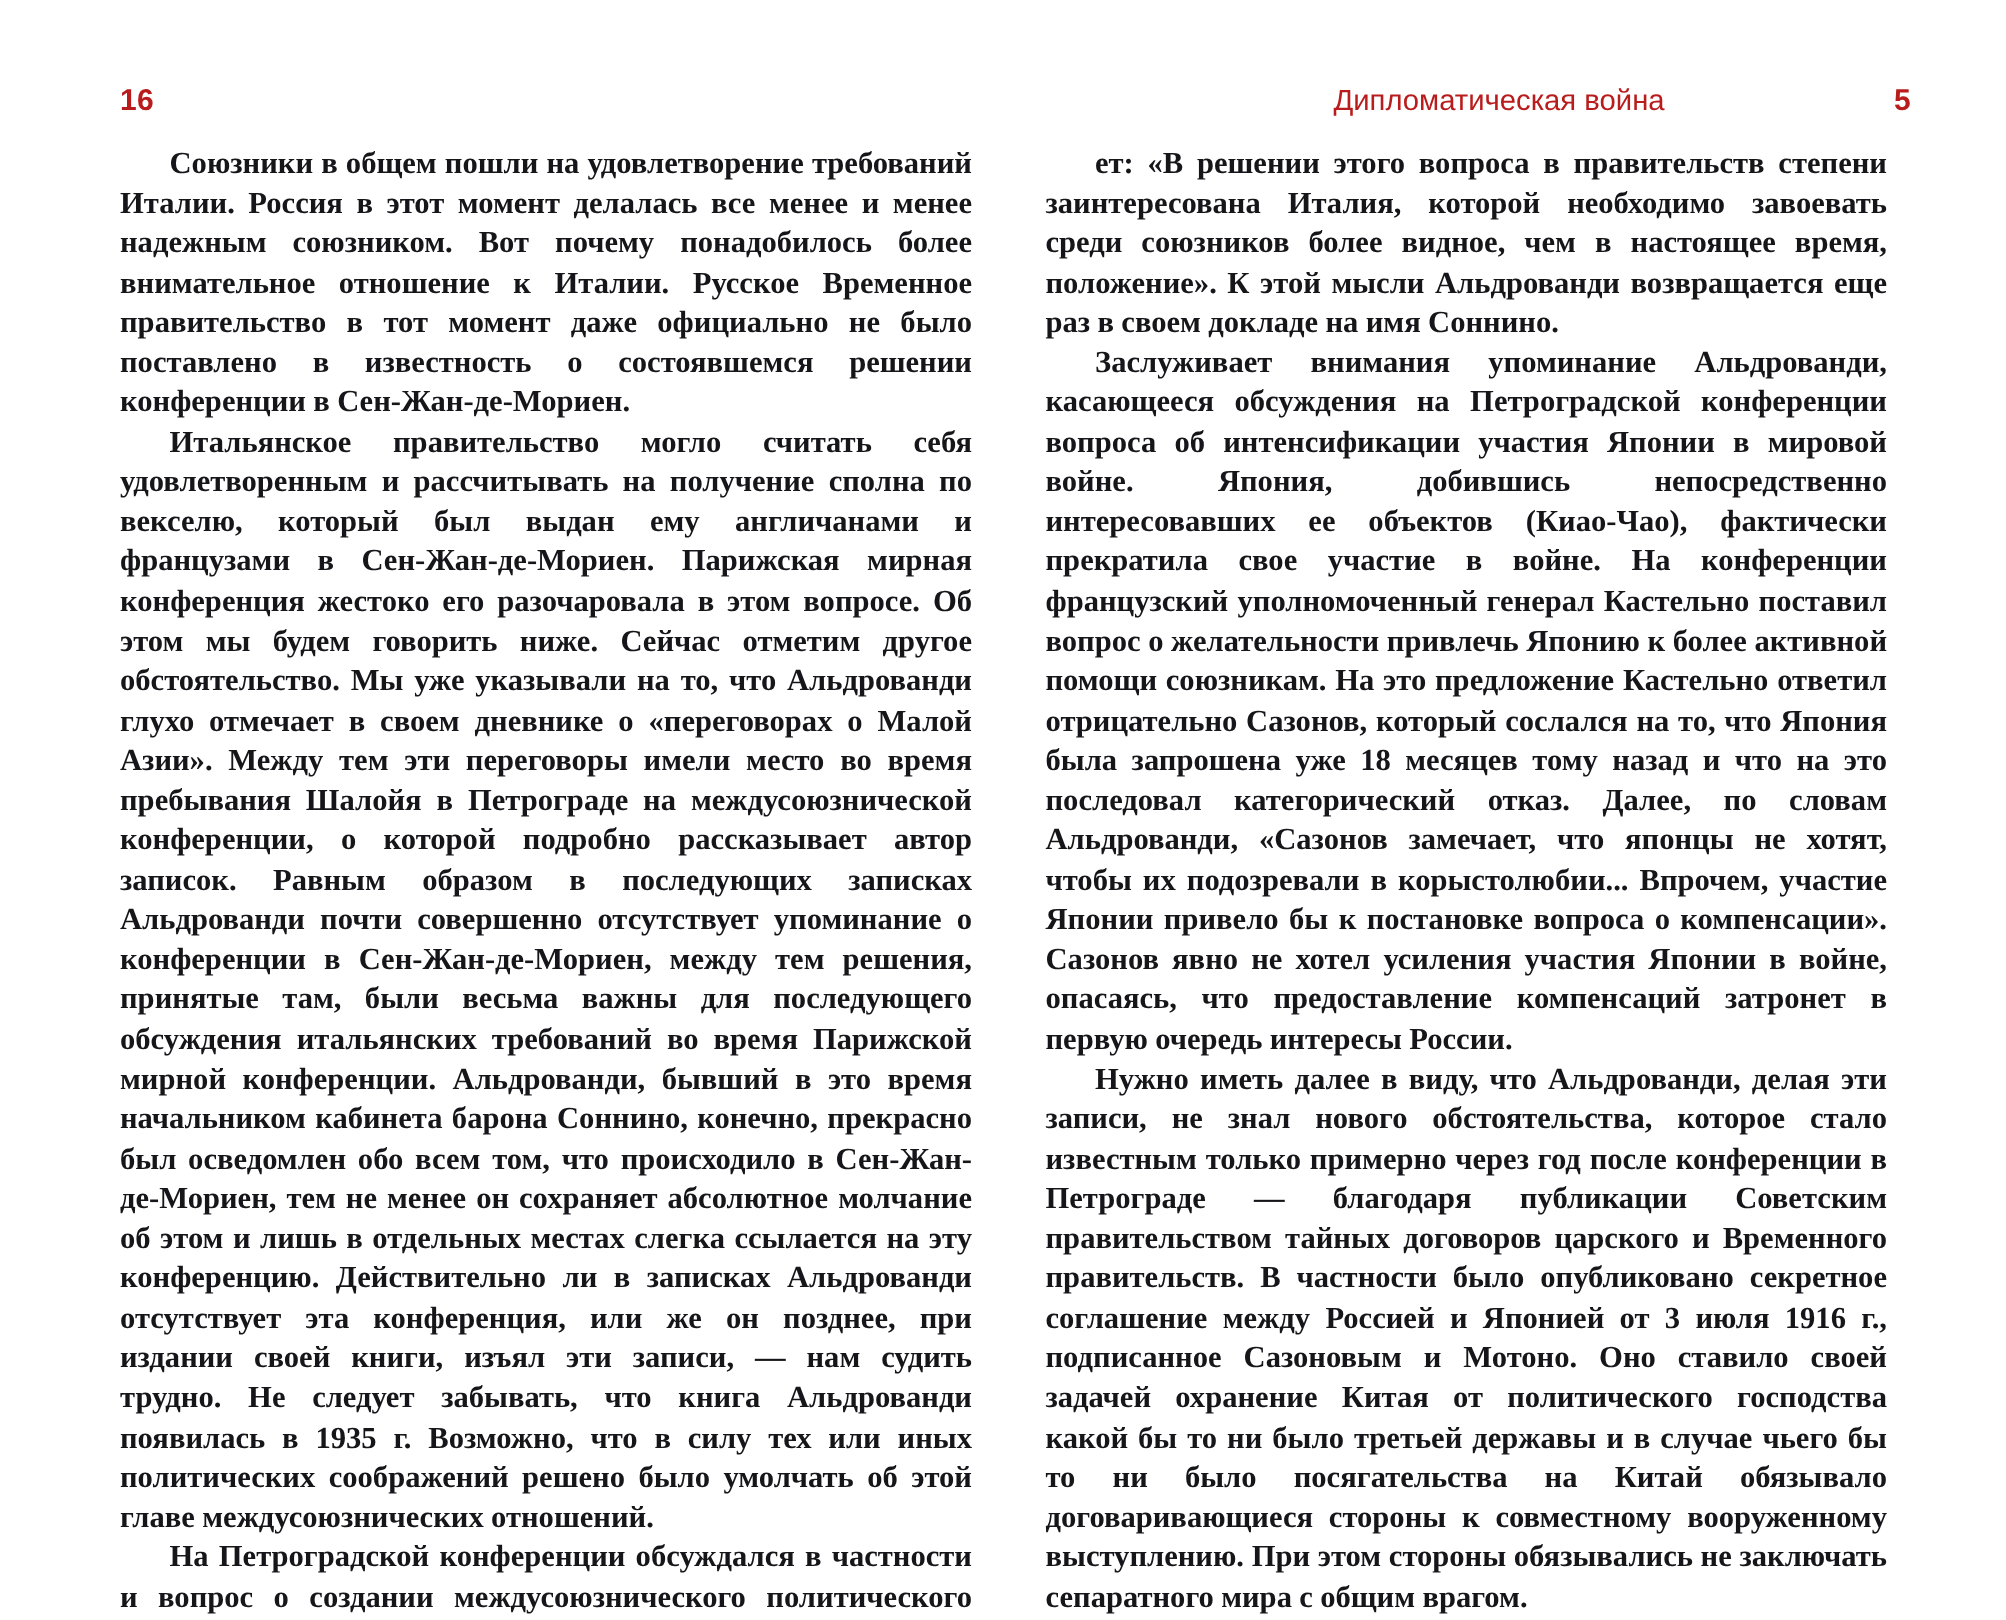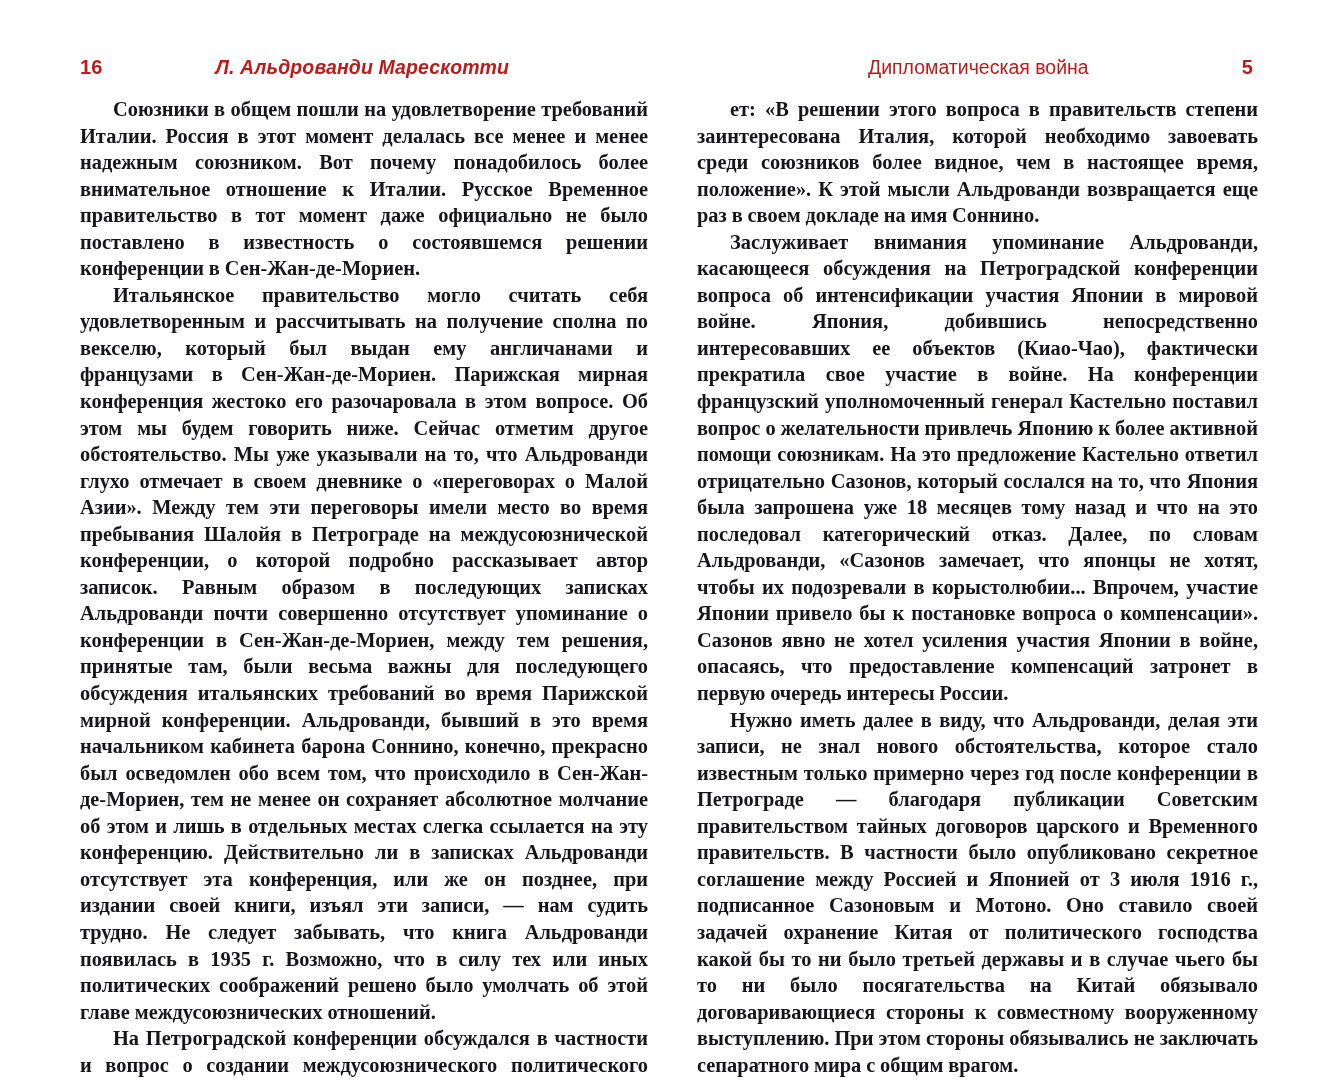--- a/index.html
+++ b/index.html
@@ -23,21 +23,21 @@
     top: 52px;
     height: 30px;
     display: flex;
     align-items: center;
     font-family: "Liberation Sans", "DejaVu Sans", sans-serif;
     font-size: 19.5px;
     color: #b91c1c;
     white-space: nowrap;
   }
   .rh-left  { left: 80px;  width: 568px; }
-  .rh-right { left: 693px; width: 560px; }
+  .rh-right { left: 714px; width: 560px; }
 
   .folio {
     font-weight: 700;
     font-size: 20px;
     letter-spacing: 0.2px;
   }
   .rh-title {
     flex: 1 1 auto;
     text-align: center;
   }
@@ -82,21 +82,20 @@
     background: transparent;
   }
 </style>
 </head>
 <body>
 
 <div class="page-spread">
 
   <div class="running-head rh-left">
     <span class="folio">16</span>
-    <span class="rh-title">Л. Альдрованди Марескотти</span>
   </div>
 
   <div class="text-col col-left">
     <p>Союзники в общем пошли на удовлетворение требований Италии. Россия в этот момент делалась все менее и менее надежным союзником. Вот почему понадобилось более внимательное отношение к Италии. Русское Временное правительство в тот момент даже официально не было поставлено в известность о состоявшемся решении конференции в Сен-Жан-де-Мориен.</p>
     <p>Итальянское правительство могло считать себя удовлетворенным и рассчитывать на получение сполна по векселю, который был выдан ему англичанами и французами в Сен-Жан-де-Мориен. Парижская мирная конференция жестоко его разочаровала в этом вопросе. Об этом мы будем говорить ниже. Сейчас отметим другое обстоятельство. Мы уже указывали на то, что Альдрованди глухо отмечает в своем дневнике о «переговорах о Малой Азии». Между тем эти переговоры имели место во время пребывания Шалойя в Петрограде на междусоюзнической конференции, о которой подробно рассказывает автор записок. Равным образом в последующих записках Альдрованди почти совершенно отсутствует упоминание о конференции в Сен-Жан-де-Мориен, между тем решения, принятые там, были весьма важны для последующего обсуждения итальянских требований во время Парижской мирной конференции. Альдрованди, бывший в это время начальником кабинета барона Соннино, конечно, прекрасно был осведомлен обо всем том, что происходило в Сен-Жан-де-Мориен, тем не менее он сохраняет абсолютное молчание об этом и лишь в отдельных местах слегка ссылается на эту конференцию. Действительно ли в записках Альдрованди отсутствует эта конференция, или же он позднее, при издании своей книги, изъял эти записи, — нам судить трудно. Не следует забывать, что книга Альдрованди появилась в 1935 г. Возможно, что в силу тех или иных политических соображений решено было умолчать об этой главе междусоюзнических отношений.</p>
     <p>На Петроградской конференции обсуждался в частности и вопрос о создании междусоюзнического политического органа для руководства войной. Подготовка и создание этой организации потребовали много времени и больших усилий со стороны союзников. Что касается Высшего военного совета, то впервые союзники приступили к обсуждению этой проблемы на конференции в Рапалло в ноябре 1917 г., после поражения при Капоретто. Характерно, что, рассказывая о прениях на Петроградской конференции по вопросу о междусоюзническом политическом органе, Альдрованди записыва-</p>
   </div>
 
   <div class="running-head rh-right">
     <span class="rh-title">Дипломатическая война</span>

